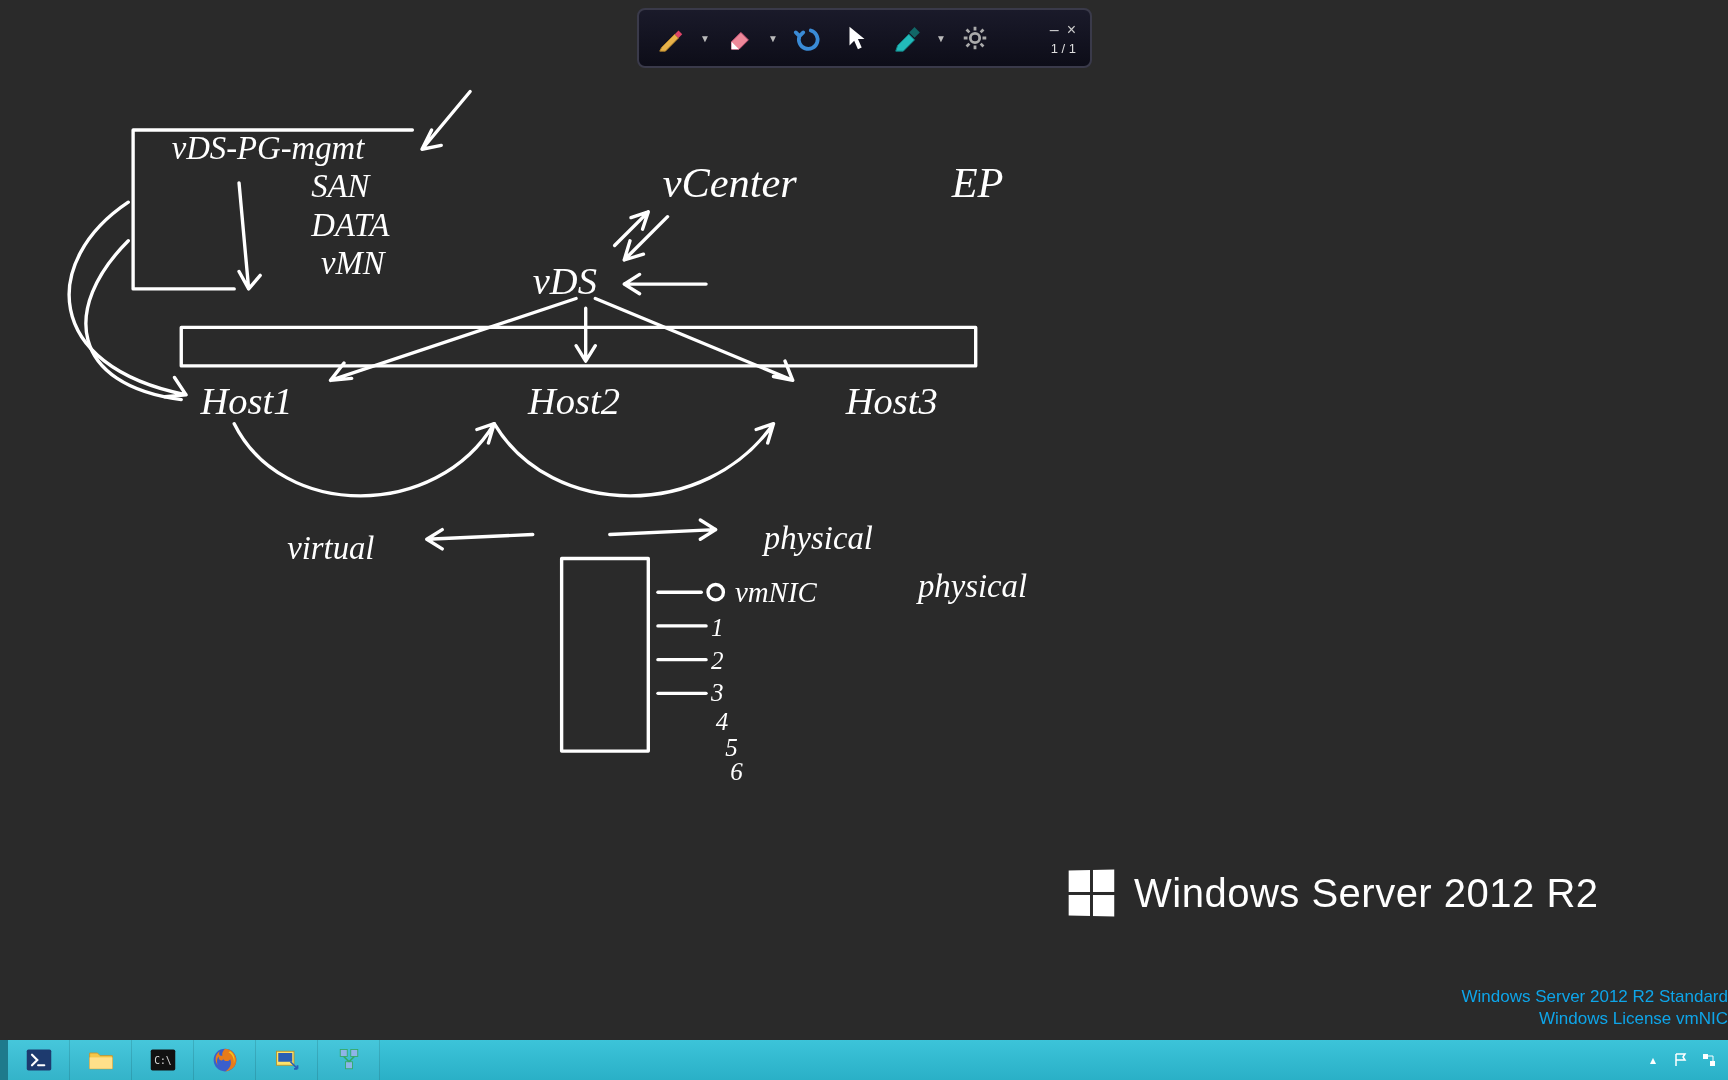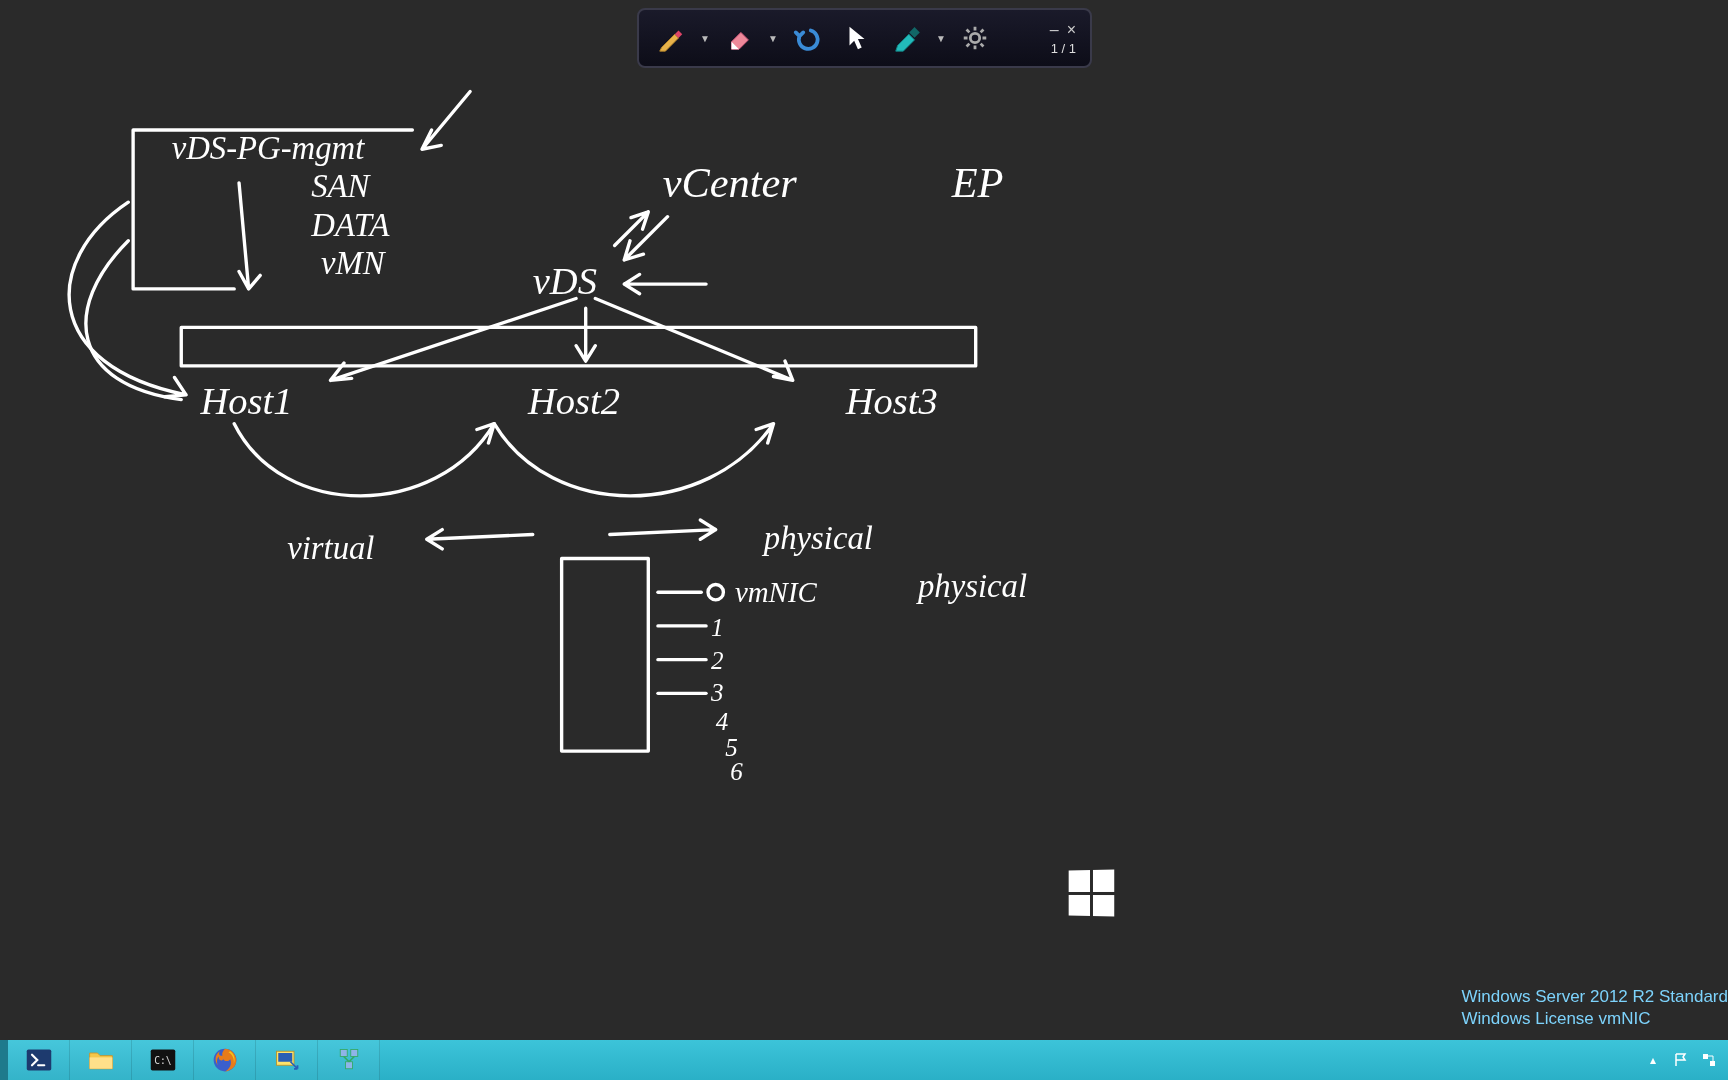--- a/index.html
+++ b/index.html
@@ -89,23 +89,23 @@
     .os-brand .winlogo div { background: #fff; }
     .os-brand-text {
       font-size: 40px;
       font-weight: 300;
       letter-spacing: 0.5px;
     }
     .license-text {
       position: absolute;
       right: 0;
       bottom: 50px;
-      text-align: left;
+      text-align: right;
       font-size: 17px;
-      color: #7dd3fc;
+      color: #0ea5e9;
       line-height: 1.3;
       padding-right: 0;
     }
     
     .taskbar {
       position: absolute;
       bottom: 0; left: 0;
       width: 100%;
       height: 40px;
       background: linear-gradient(#3cc4d9, #2ab0c7);
@@ -259,20 +259,21 @@
   </div>
 </div>
 
 <div class="os-brand">
   <div class="winlogo">
     <div></div>
       <div></div>
       <div></div>
       <div></div>
   </div>
+  <div class="os-brand-text">Windows Server 2012 R2</div>
 </div>
 <div class="license-text">
   <div>Windows Server 2012 R2 Standard</div>
   <div>Windows License vmNIC</div>
 </div>
 
 <div class="taskbar">
   <div class="start-btn"></div>
 
   <div class="task-item">

